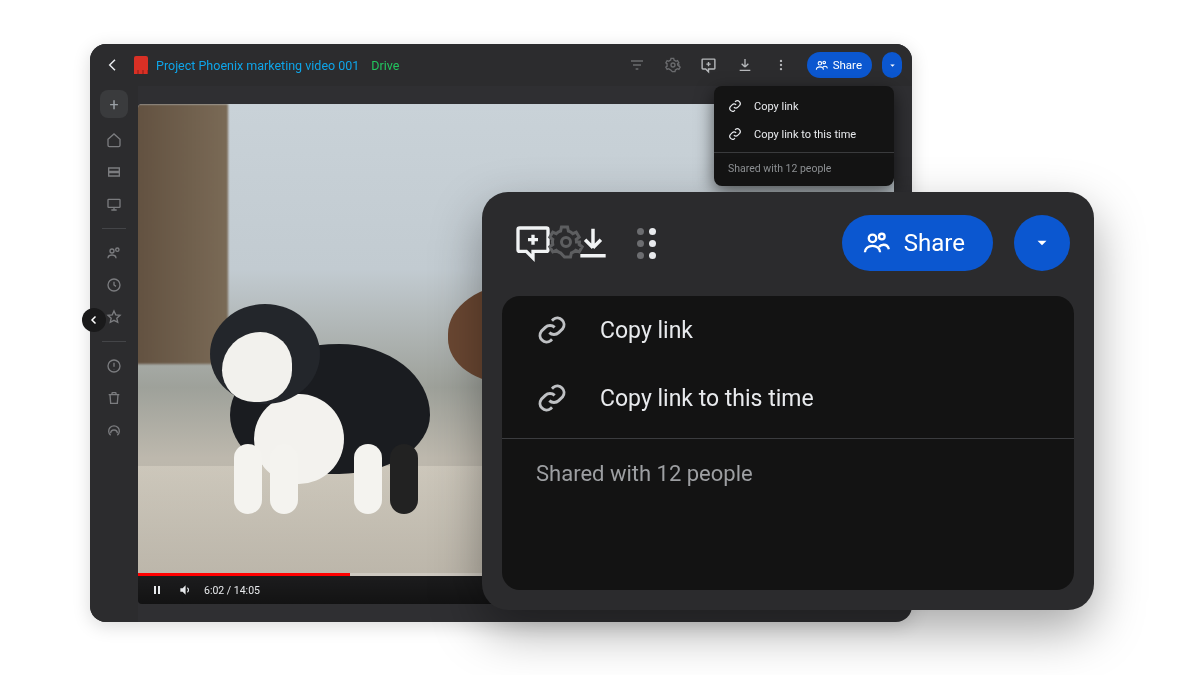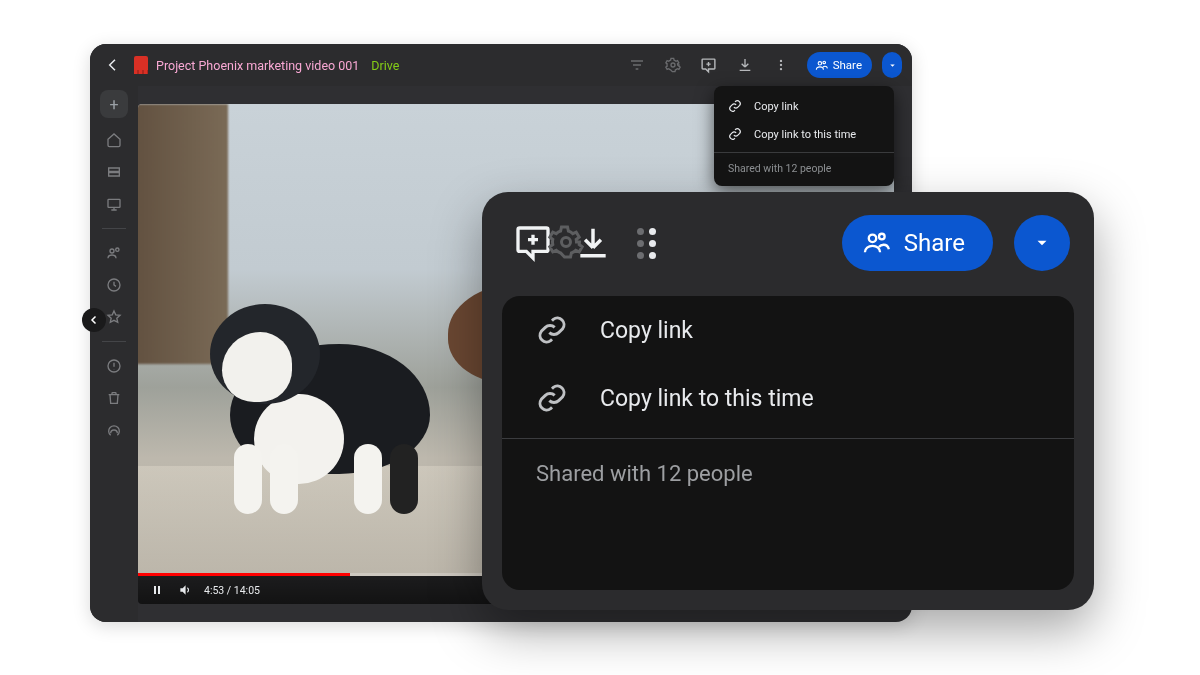--- a/index.html
+++ b/index.html
@@ -50,22 +50,22 @@
     border-radius: 2px 2px 0 0;
     position: relative;
   }
   .file-icon::before {
     content: "";
     position: absolute;
     bottom: 0; left: 0; right: 0;
     height: 4px;
     background: repeating-linear-gradient(90deg,#d93025 0 3px,#b0261d 3px 5px);
   }
-  .title-text { color: #f9a8d4; }
-  .title-suffix { color: #84cc16; margin-left: 4px; }
+  .title-text { color: #0ea5e9; }
+  .title-suffix { color: #22c55e; margin-left: 4px; }
   .header-spacer { flex: 1; }
 
   .header-icon-btn {
     width: 28px; height: 28px;
     display: flex; align-items: center; justify-content: center;
     color: #b7b9bc;
     border-radius: 50%;
     cursor: pointer;
   }
   .header-icon-btn.dim { color: #6a6b6e; }
@@ -506,21 +506,21 @@
             <rect x="6" y="4" width="4" height="16"></rect>
             <rect x="14" y="4" width="4" height="16"></rect>
           </svg>
       </div>
       <div class="ctl-icon">
         <svg width="14" height="14" viewBox="0 0 24 24" fill="currentColor">
             <path d="M4 9v6h4l5 5V4L8 9H4z"></path>
             <path d="M16 8a5 5 0 0 1 0 8" fill="none" stroke="currentColor" stroke-width="2"></path>
           </svg>
       </div>
-      <span><span>4:53</span> / <span>14:05</span></span>
+      <span><span>6:02</span> / <span>14:05</span></span>
     </div>
   </div>
 </div>
 
 <div class="collapse-badge">
   <svg width="12" height="12" viewBox="0 0 24 24" fill="none" stroke="currentColor" stroke-width="3">
       <path d="M15 5l-7 7 7 7"></path>
     </svg>
 </div>
 

